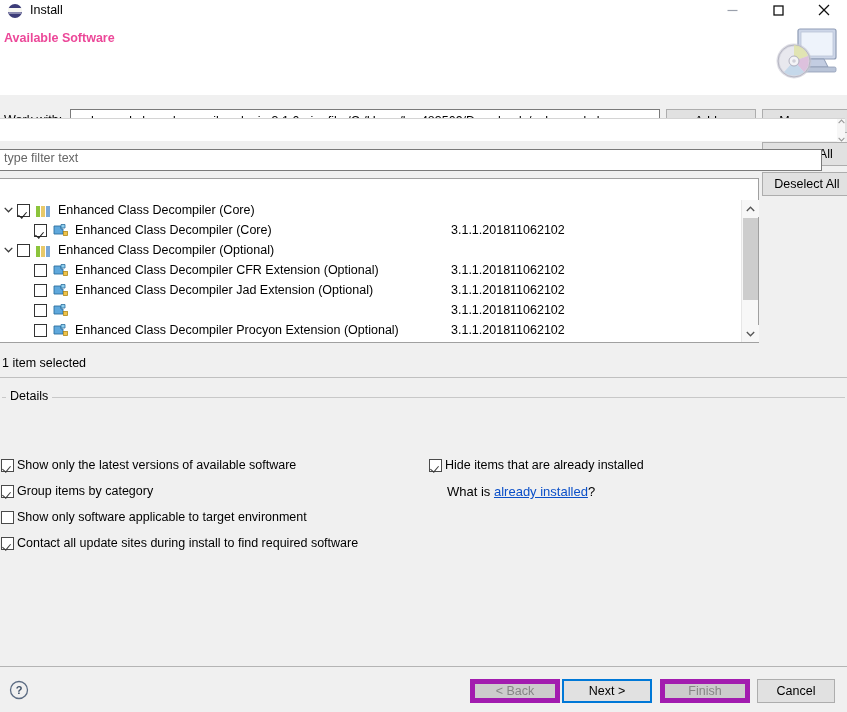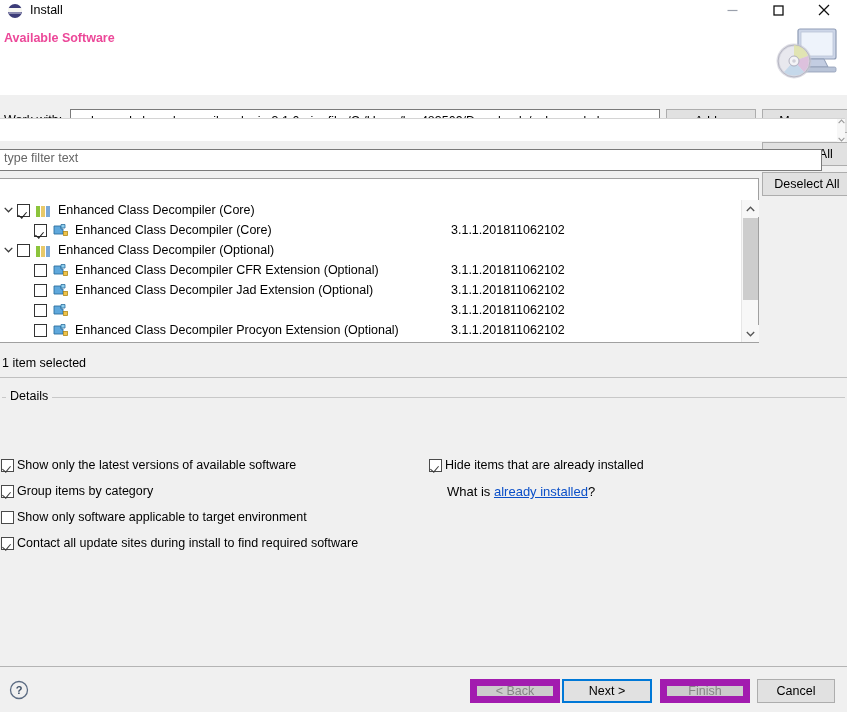--- a/index.html
+++ b/index.html
@@ -472,21 +472,21 @@
     box-sizing: border-box;
     padding: 0;
   }
   .fbtn.enabled {
     background: #e1e1e1;
     border: 1px solid #adadad;
     color: #000;
   }
   .fbtn.disabled {
     background: #cccccc;
-    border: 7px solid #a21caf;
+    border: 5px solid #a21caf;
     color: #868686;
   }
   .fbtn.focused {
     background: #e1e1e1;
     border: 2px solid #0078d7;
     color: #000;
   }
   .b-back   { left: 470px; width: 90px; }
   .b-next   { left: 562px; width: 90px; }
   .b-finish { left: 660px; width: 90px; }

